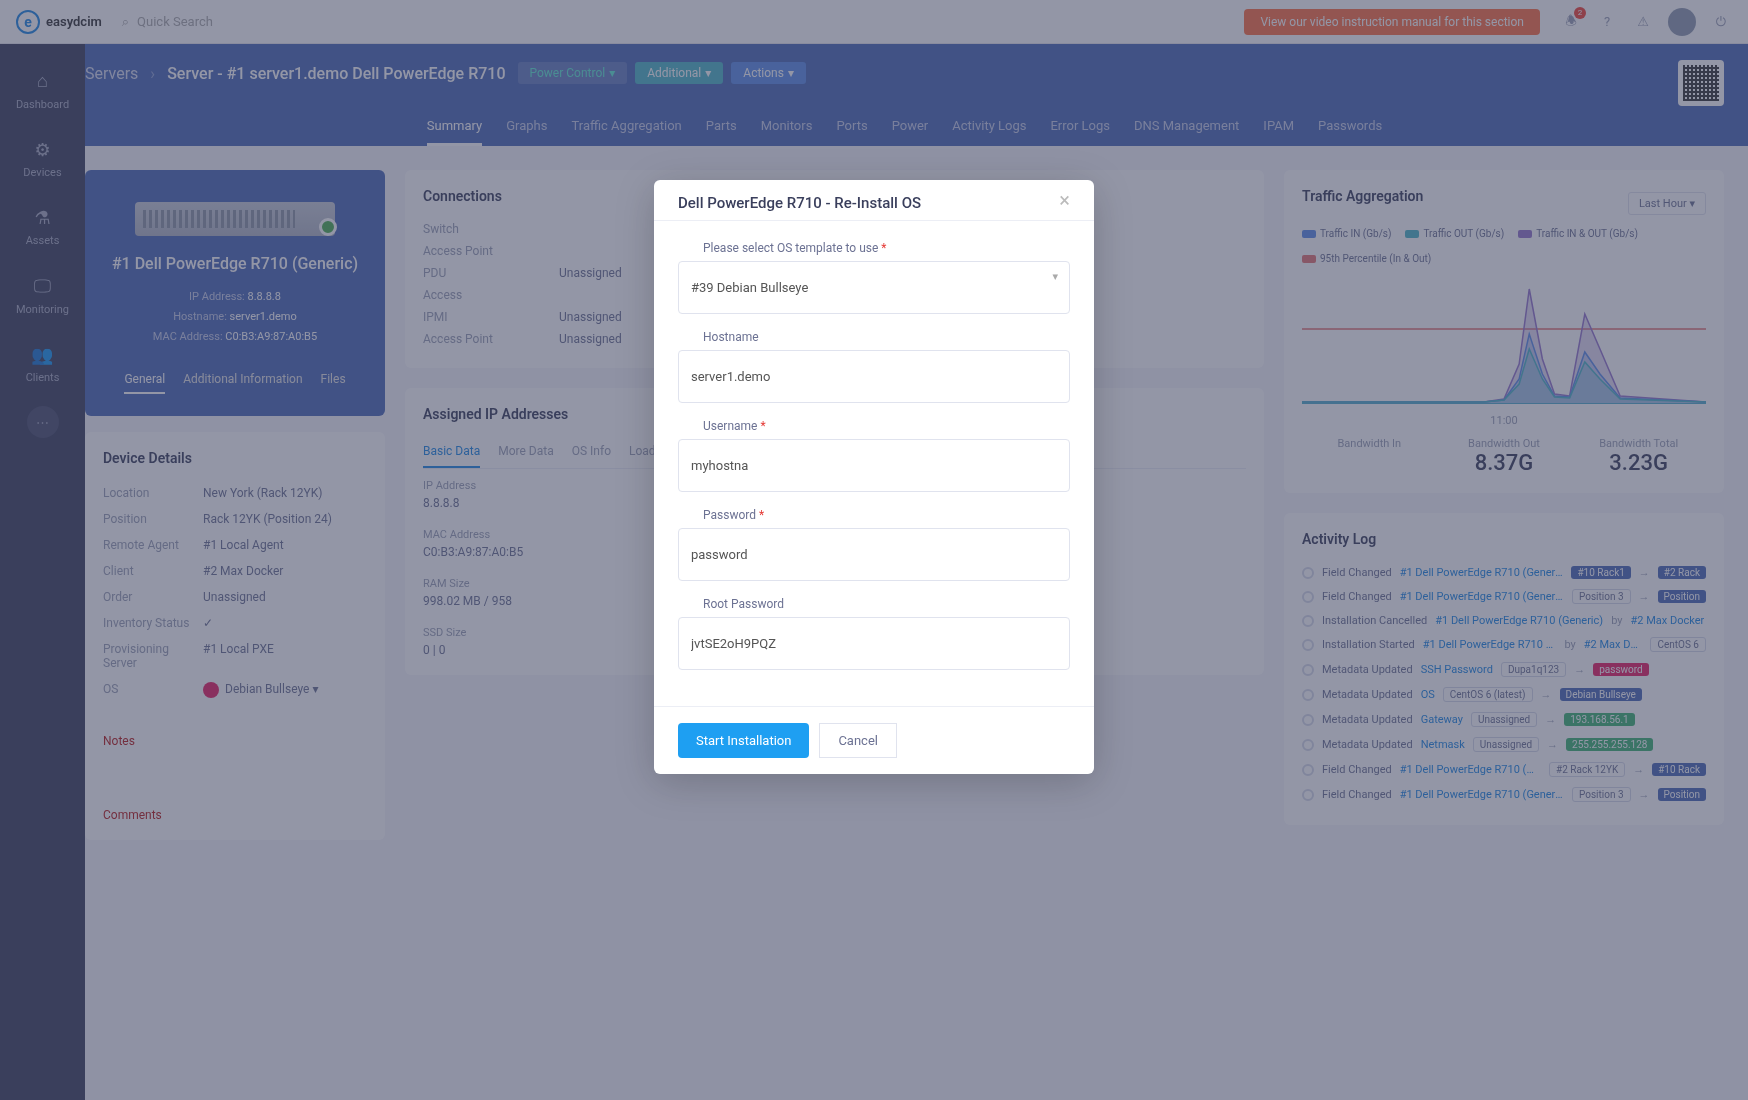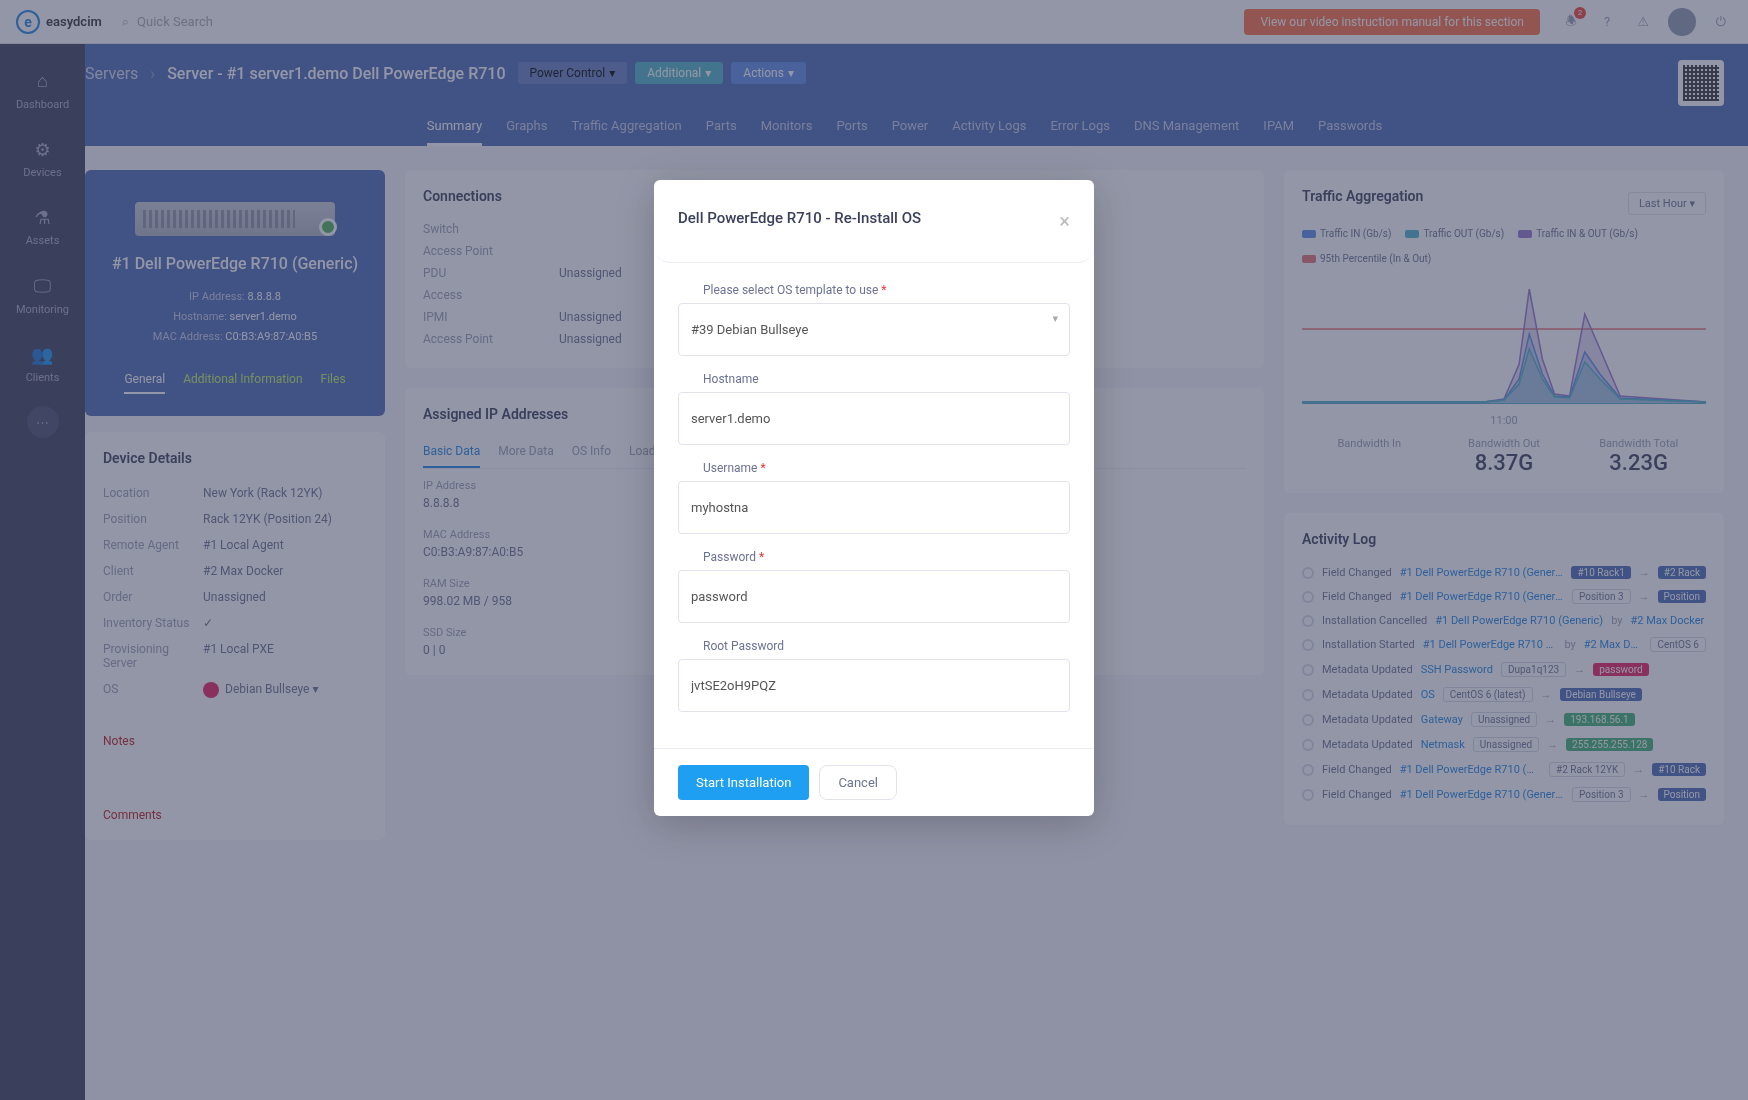--- a/index.html
+++ b/index.html
@@ -24,41 +24,41 @@
 .side-more { margin-top:8px; width:32px; height:32px; border-radius:50%; background:#4a4f6e; display:flex; align-items:center; justify-content:center; align-self:center; color:#a8acc2;}
 
 
 .main { margin-left: 61px; height: calc(100vh - 44px); overflow: auto; }
 .page-header { background: #4a68b5; color: #d6dbef; padding: 18px 24px 0; }
 .breadcrumb { display: flex; align-items: center; gap: 12px; font-size: 16px; flex-wrap:wrap; }
 .breadcrumb .current { color: #fff; font-weight: 500; }
 .breadcrumb .sep { color: #8fa3d6; }
 .action-pills { display: flex; gap: 8px; }
 .pill { padding: 4px 12px; border-radius: 3px; font-size: 12px; display: flex; align-items: center; gap: 4px; }
-.pill-light { background: rgba(255,255,255,0.15); color: #000000; }
+.pill-light { background: rgba(255,255,255,0.15); color: #5eead4; }
 .pill-teal { background: #4db5c7; color: #fff; }
 .pill-blue { background: #5b8de8; color: #fff; text-align: center; }
 .qr-code { position:absolute; right:24px; top:60px; width:46px; height:46px; background:#fff; border-radius:4px; display:flex; align-items:center; justify-content:center;}
 .qr-inner { width:36px; height:36px; background:repeating-linear-gradient(0deg,#333 0 2px,transparent 2px 4px), repeating-linear-gradient(90deg,#333 0 2px,transparent 2px 4px);}
 .tabs { display: flex; gap: 24px; margin-top: 24px; font-size: 13px; justify-content: center; }
 .tab { padding: 10px 0; color: #c5cde8; cursor: pointer; }
 .tab.active { color: #fff; border-bottom: 3px solid #fff; }
 
 .content { padding: 24px; display: grid; grid-template-columns: 300px 1fr 440px; gap: 20px; }
 
 
 .server-card { background: #4a68b5; border-radius: 6px; padding: 22px; color: #fff; text-align: center; position: relative; }
 .server-img { width: 200px; height: 34px; background: linear-gradient(180deg,#c8cdd8,#b0b6c4); border-radius: 4px; margin: 10px auto 18px; position:relative; }
 .server-img::before{content:'';position:absolute;left:8px;top:8px;right:40px;bottom:8px;background:repeating-linear-gradient(90deg,#8d94a5 0 3px,transparent 3px 6px);}
 .status-dot { position:absolute; right:48px; top:48px; width:18px; height:18px; border-radius:50%; background:#4caf50; border:3px solid #fff;}
 .server-title { font-size: 16px; font-weight: 500; margin-bottom: 14px; }
 .server-info { font-size: 11px; color: #c5cde8; line-height: 1.8; }
 .server-info .val { color: #fff; }
 .mini-tabs { display: flex; gap: 18px; margin-top: 20px; font-size: 12px; justify-content:center;}
-.mini-tab { color: #bef264; padding: 6px 0; cursor:pointer;}
+.mini-tab { color: #e5e5e5; padding: 6px 0; cursor:pointer;}
 .mini-tab.active { color: #fff; border-bottom: 2px solid #fff; }
 
 .details-card, .middle-col .card, .right-col .card { background: #fff; border-radius: 6px; padding: 18px; }
 .details-card { margin-top: 16px; }
 .section-title { font-size: 14px; color: #3a3f5c; font-weight: 600; margin-bottom: 14px; }
 .detail-row { display: flex; padding: 6px 0; font-size: 12px; }
 .detail-row .label { width: 100px; color: #9aa0b5; }
 .detail-row .value { color: #6c7293; }
 .os-icon { width: 16px; height: 16px; border-radius: 50%; background: #e91e63; display: inline-block; vertical-align: middle; margin-right: 6px; }
 .link { color: #1e88e5; }
@@ -94,33 +94,33 @@
 .chip { padding:1px 6px; border-radius:3px; font-size:10px; color:#fff; white-space:nowrap;}
 .chip-outline { border:1px solid #d5d9e8; color:#6c7293; background:transparent;}
 .chip-blue { background:#4a68b5;}
 .chip-pink { background:#e91e63;}
 .chip-green2 { background:#3cb371;}
 .arrow { color:#9aa0b5;}
 
 
 .overlay { position: fixed; inset: 0; background: rgba(58,63,92,0.55); z-index: 100; display: flex; align-items: flex-start; justify-content: center; padding-top: 180px; }
 .modal { background: #fff; border-radius: 6px; width: 440px; box-shadow: 0 8px 40px rgba(0,0,0,0.2); }
-.modal-head { padding: 29px 24px; border-bottom: 1px solid #eceef5; display: flex; justify-content: space-between; align-items: flex-start; border-radius: 16px; }
+.modal-head { padding: 8px 24px; border-bottom: 1px solid #eceef5; display: flex; justify-content: space-between; align-items: flex-end; }
 .modal-title { font-size: 15px; color: #3a3f5c; font-weight: 500; }
 .modal-close { color: #bbb; font-size: 20px; cursor: pointer; }
 .modal-body { padding: 20px 24px; }
 .form-group { margin-bottom: 16px; }
 .form-label { display: block; font-size: 12px; color: #6c7293; margin-bottom: 6px; margin-left: 25px; }
 .req { color: #e53935; }
 .form-control { width: 100%; border: 1px solid #e0e3ee; border-radius: 4px; padding: 18px 12px; font-size: 13px; color: #555; background:#fff;}
 .form-select { position:relative;}
 .form-select::after { content:'▾'; position:absolute; right:12px; top:9px; color:#aaa; font-size:11px;}
 .modal-foot { padding: 16px 24px; border-top: 1px solid #eceef5; display: flex; gap: 10px; }
 .btn-primary { background: #1e9ff2; color: #fff; border: none; padding: 9px 18px; border-radius: 4px; font-size: 13px; cursor: pointer; }
-.btn-default { background: #fff; border: 1px solid #e0e3ee; color: #6c7293; padding: 9px 18px; border-radius: 8px; font-size: 13px; cursor: pointer; }
+.btn-default { background: #fff; border: 1px solid #e0e3ee; color: #6c7293; padding: 9px 18px; border-radius: 0; font-size: 13px; cursor: pointer; }
 
 .muted-small{font-size:11px; color:#9aa0b5;}
 .notes-row{ margin-top:30px; font-size:12px; color:#b91c1c;}
 </style>
 </head>
 <body>
 
 <div class="header">
   <div class="logo">
     <span class="logo-icon">e</span>

